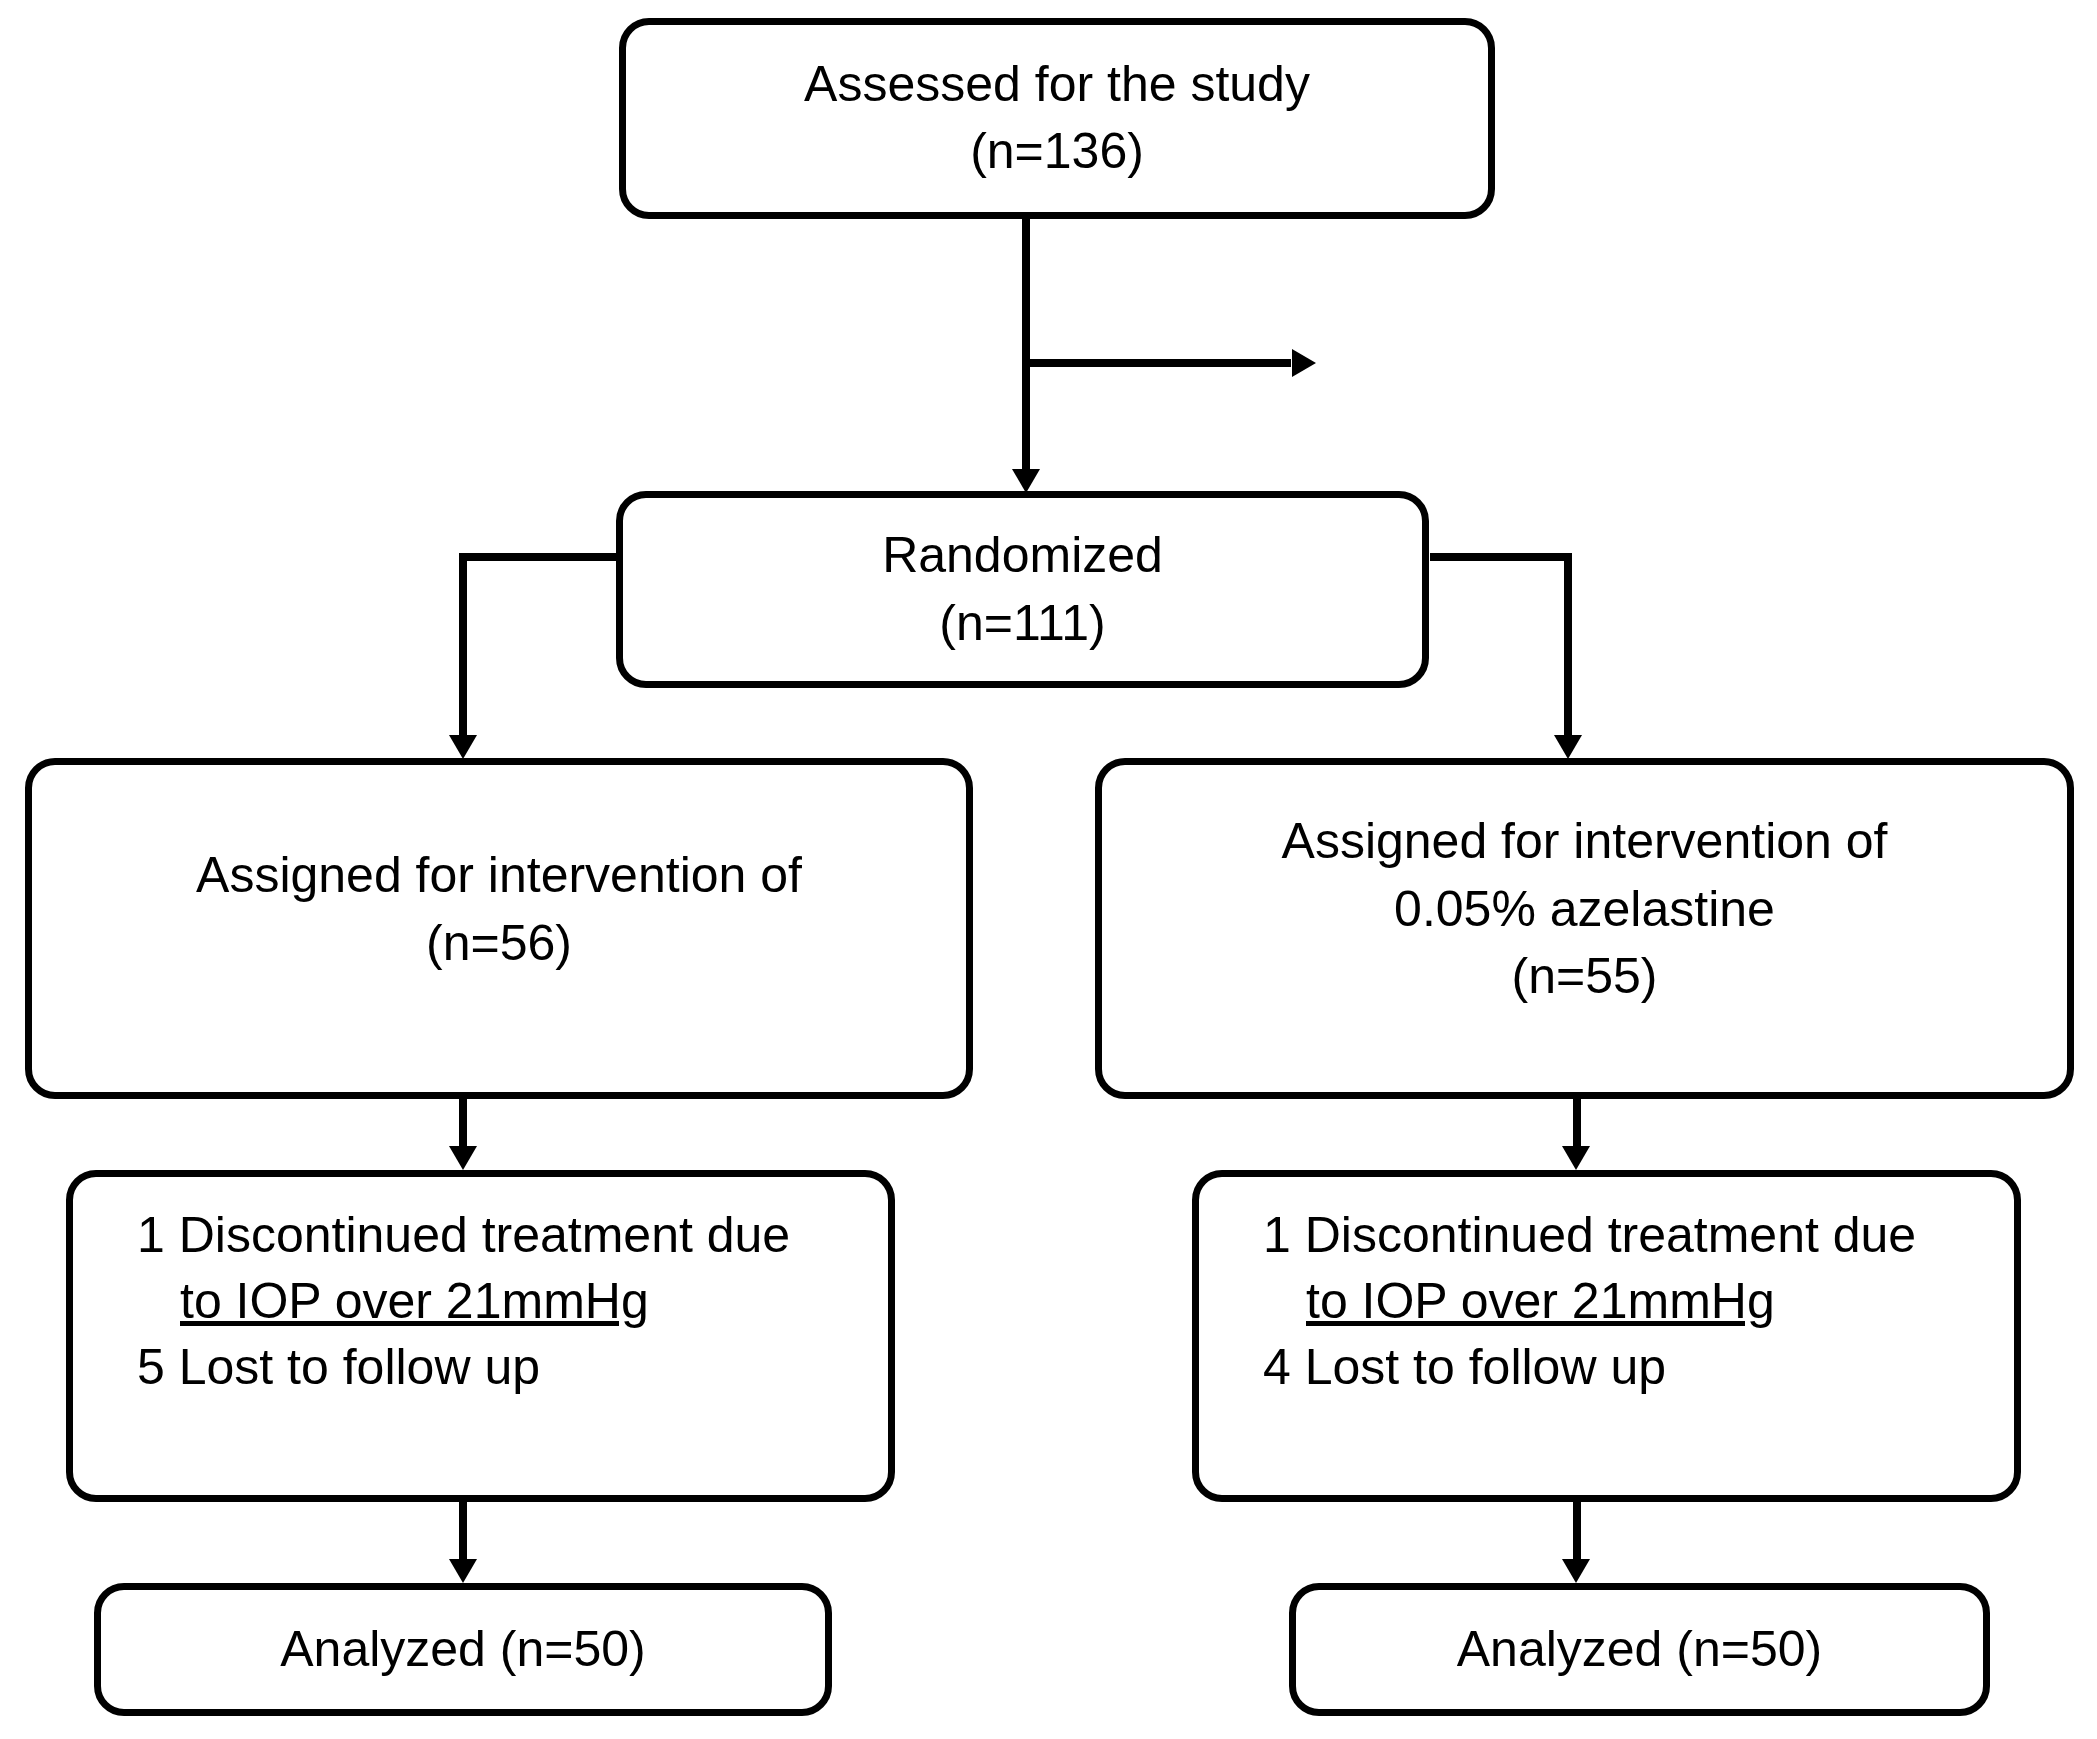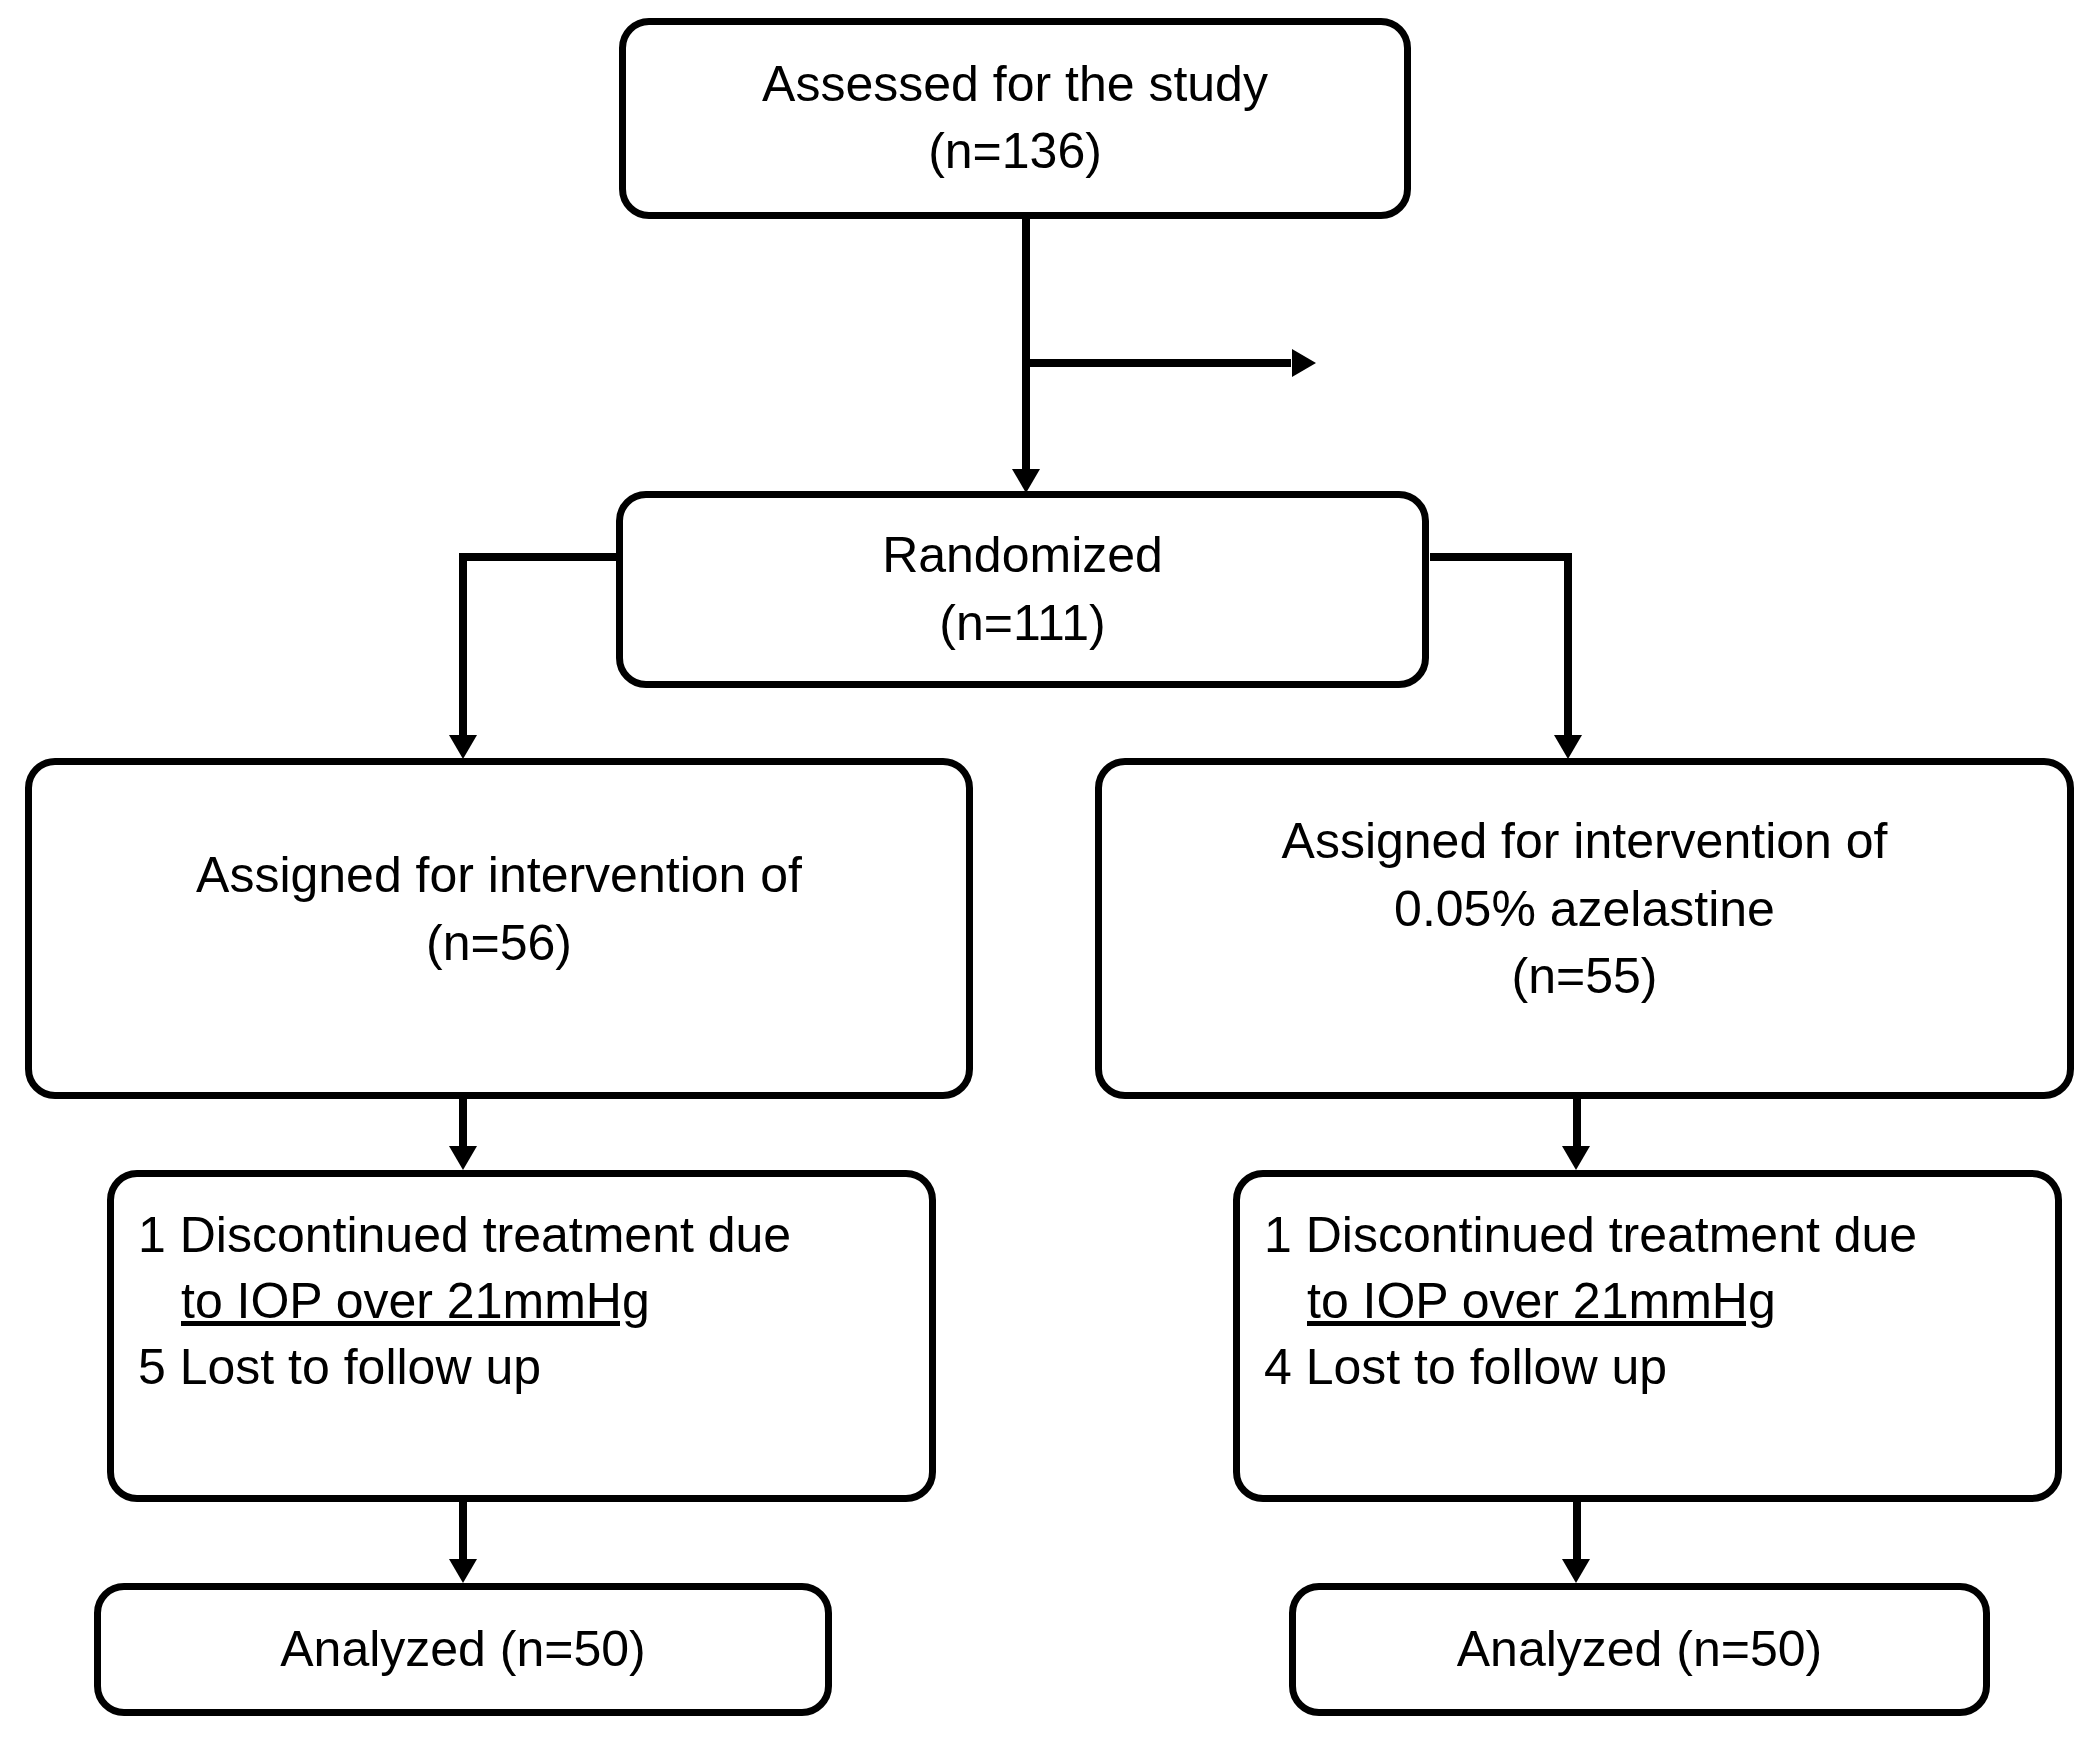--- a/index.html
+++ b/index.html
@@ -28,23 +28,22 @@
     text-align: center;
     font-size: 50px;
     line-height: 1.35;
   }
   .box span { display: block; white-space: nowrap; }
   .box.lifted { padding-bottom: 38px; }
   .box.dropout {
     justify-content: flex-start;
     align-items: flex-start;
     text-align: left;
-    padding: 25px 19px 0 24px;
+    padding: 25px 19px 0 64px;
     line-height: 1.32;
-    margin-left: 41px;
   }
   .box.dropout .indent { margin-left: 43px; text-decoration: underline; }
   .cline {
     position: absolute;
     background: #000000;
   }
   .arrow-down {
     position: absolute;
     width: 0; height: 0;
     border-left: 14.4px solid transparent;
@@ -83,21 +82,21 @@
 
   <div class="cline" style="left:1573px; top:1099px; width:7.5px; height:48px;"></div>
   <div class="arrow-down" style="left:1562px; top:1146px;"></div>
 
   <div class="cline" style="left:459px; top:1502px; width:7.5px; height:59px;"></div>
   <div class="arrow-down" style="left:449px; top:1559px;"></div>
 
   <div class="cline" style="left:1573px; top:1502px; width:7.5px; height:59px;"></div>
   <div class="arrow-down" style="left:1562px; top:1559px;"></div>
 
-  <div class="box" style="left:619px; top:17.5px; width:792px; height:201px;text-align:center;">
+  <div class="box" style="left:619px; top:17.5px; width:876px; height:201px;text-align:center;">
     <span>Assessed for the study</span>
     <span>(n=136)</span>
   </div>
 
 
   <div class="box" style="left:616px; top:491px; width:813px; height:197px;text-align:center;">
     <span>Randomized</span>
     <span>(n=111)</span>
   </div>
 

